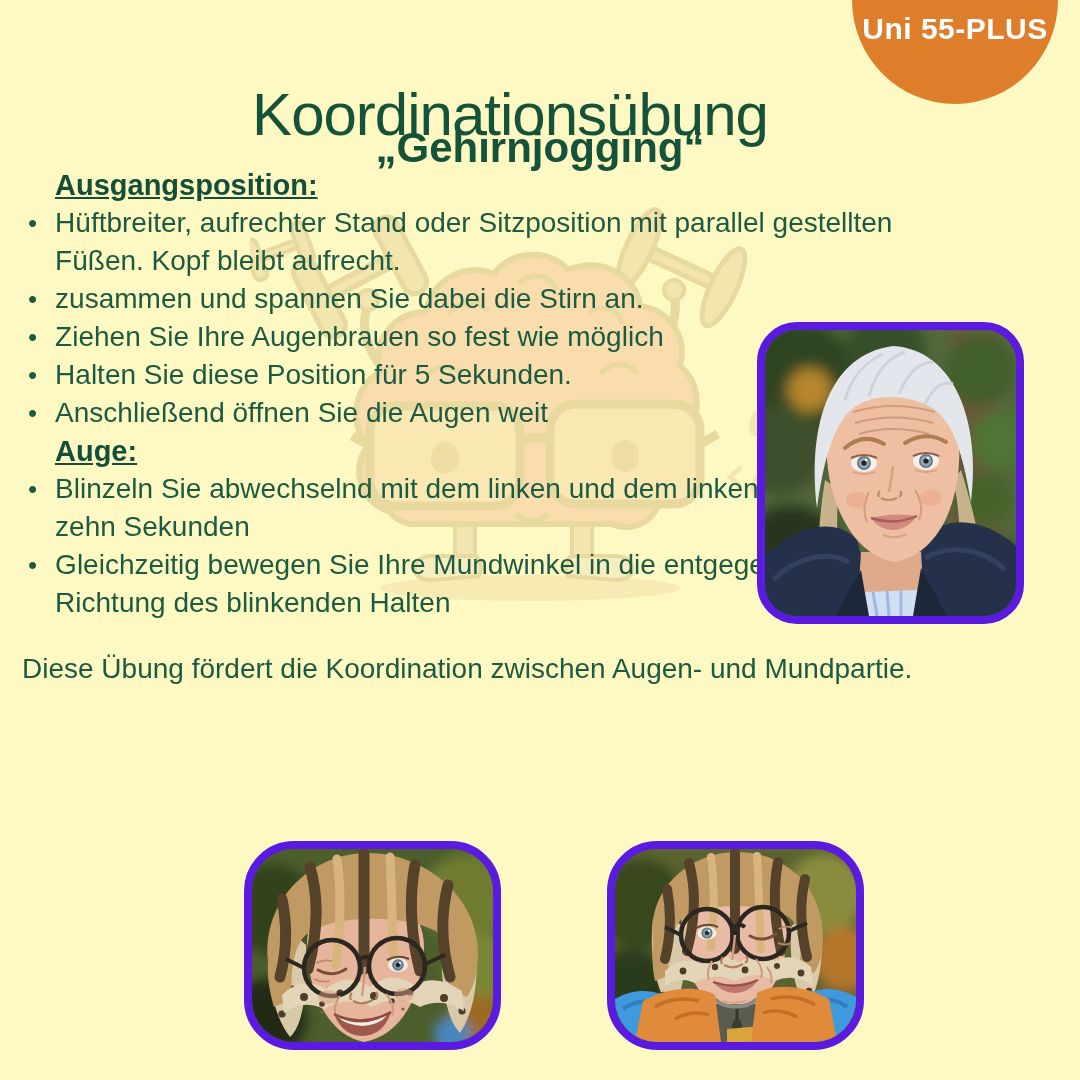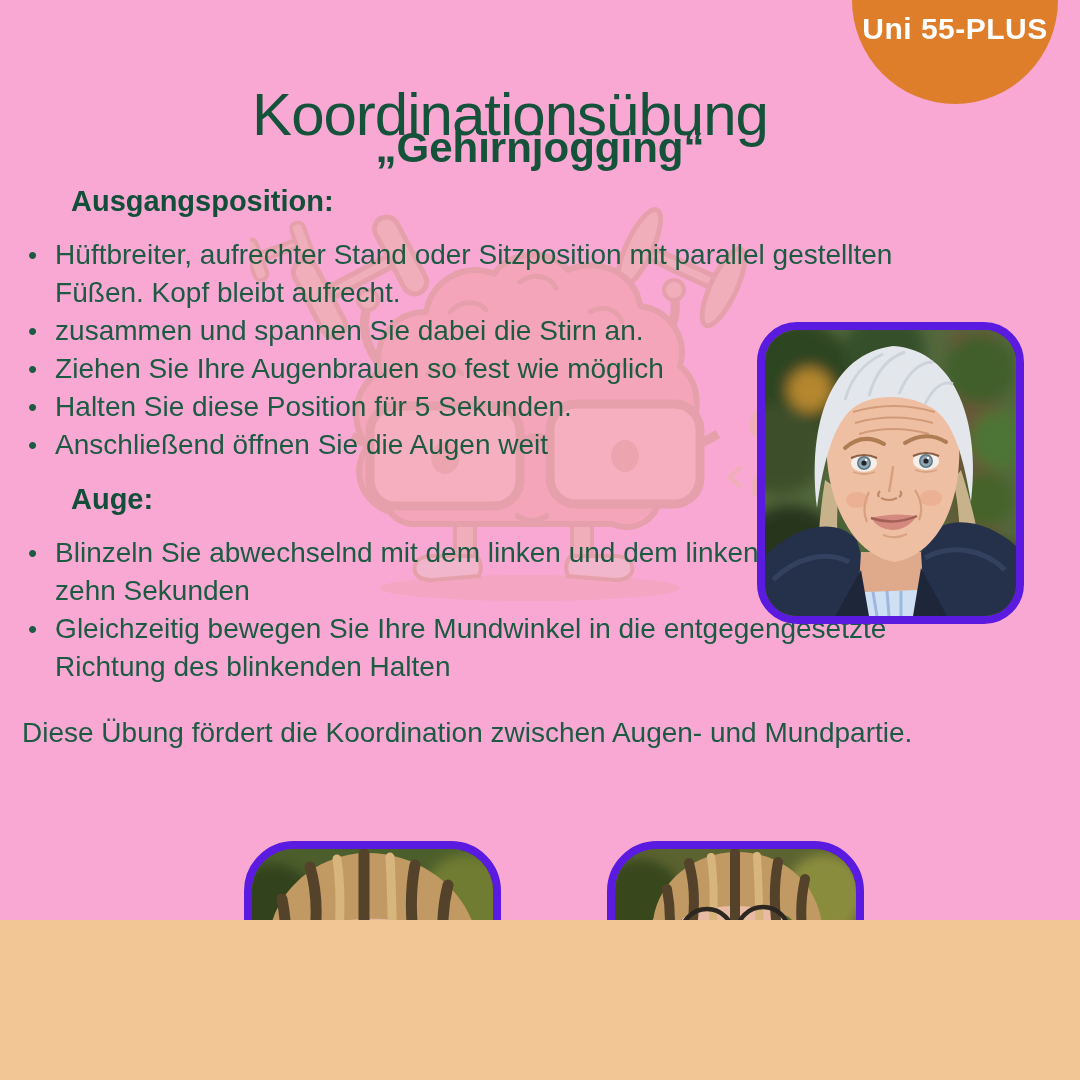--- a/index.html
+++ b/index.html
@@ -1,31 +1,31 @@
 <!DOCTYPE html>
 <html><head>
 <meta charset="utf-8">
 <style>
   html,body{margin:0;padding:0;background:#f3c795;}
-  #canvas{position:relative;width:1080px;height:920px;margin:0 auto;background:#f9a8d4;
+  #canvas{position:relative;width:1080px;height:1080px;margin:0 auto;background:#fef9c3;
           overflow:hidden;font-family:"Liberation Sans",sans-serif;}
   
   .badge{position:absolute;left:852px;top:0;width:206px;height:104px;background:#de7e2a;
          border-radius:0 0 103px 103px / 0 0 104px 104px;text-align:center;}
   .badge-label{display:block;padding-top:12px;color:#ffffff;font-size:30px;font-weight:700;letter-spacing:.5px;}
   
   .title{position:absolute;left:0;top:40px;width:1020px;text-align:center;color:#14523a;
          font-size:60px;font-weight:400;letter-spacing:-1px;}
   .subtitle{position:absolute;left:0;top:124px;width:1080px;text-align:center;color:#14523a;
             font-size:42px;font-weight:700;}
   
   .watermark{position:absolute;left:250px;top:172px;width:560px;height:440px;opacity:.3;pointer-events:none;}
   
   .content{position:absolute;left:0;top:166px;width:1080px;color:#1c5a41;}
-  .sec-heading{margin:16px;padding-left:55px;font-size:29px;font-weight:700;line-height:38px;color:#134f38;white-space:pre;}
+  .sec-heading{margin:0;padding-left:55px;font-size:29px;font-weight:700;line-height:38px;color:#134f38;white-space:pre;text-decoration:underline;}
   .bullet{display:flex;align-items:flex-start;padding-left:28px;font-size:28px;line-height:38px;}
   .bullet::before{content:"•";flex:0 0 auto;margin-right:18px;font-size:26px;color:#1c5a41;}
   .bullet-text{white-space:pre;}
   .footer-note{padding-left:22px;font-size:28px;line-height:38px;white-space:pre;color:#1c5a41;}
   
   .photo{position:absolute;border:8px solid #5a1ae0;overflow:hidden;background:#49632f;}
   .photo svg{display:block;}
   #photo-top{left:757px;top:322px;width:251px;height:286px;border-radius:40px;}
   #photo-bl{left:244px;top:841px;width:241px;height:193px;border-radius:50px;}
   #photo-br{left:607px;top:841px;width:241px;height:193px;border-radius:50px;}

